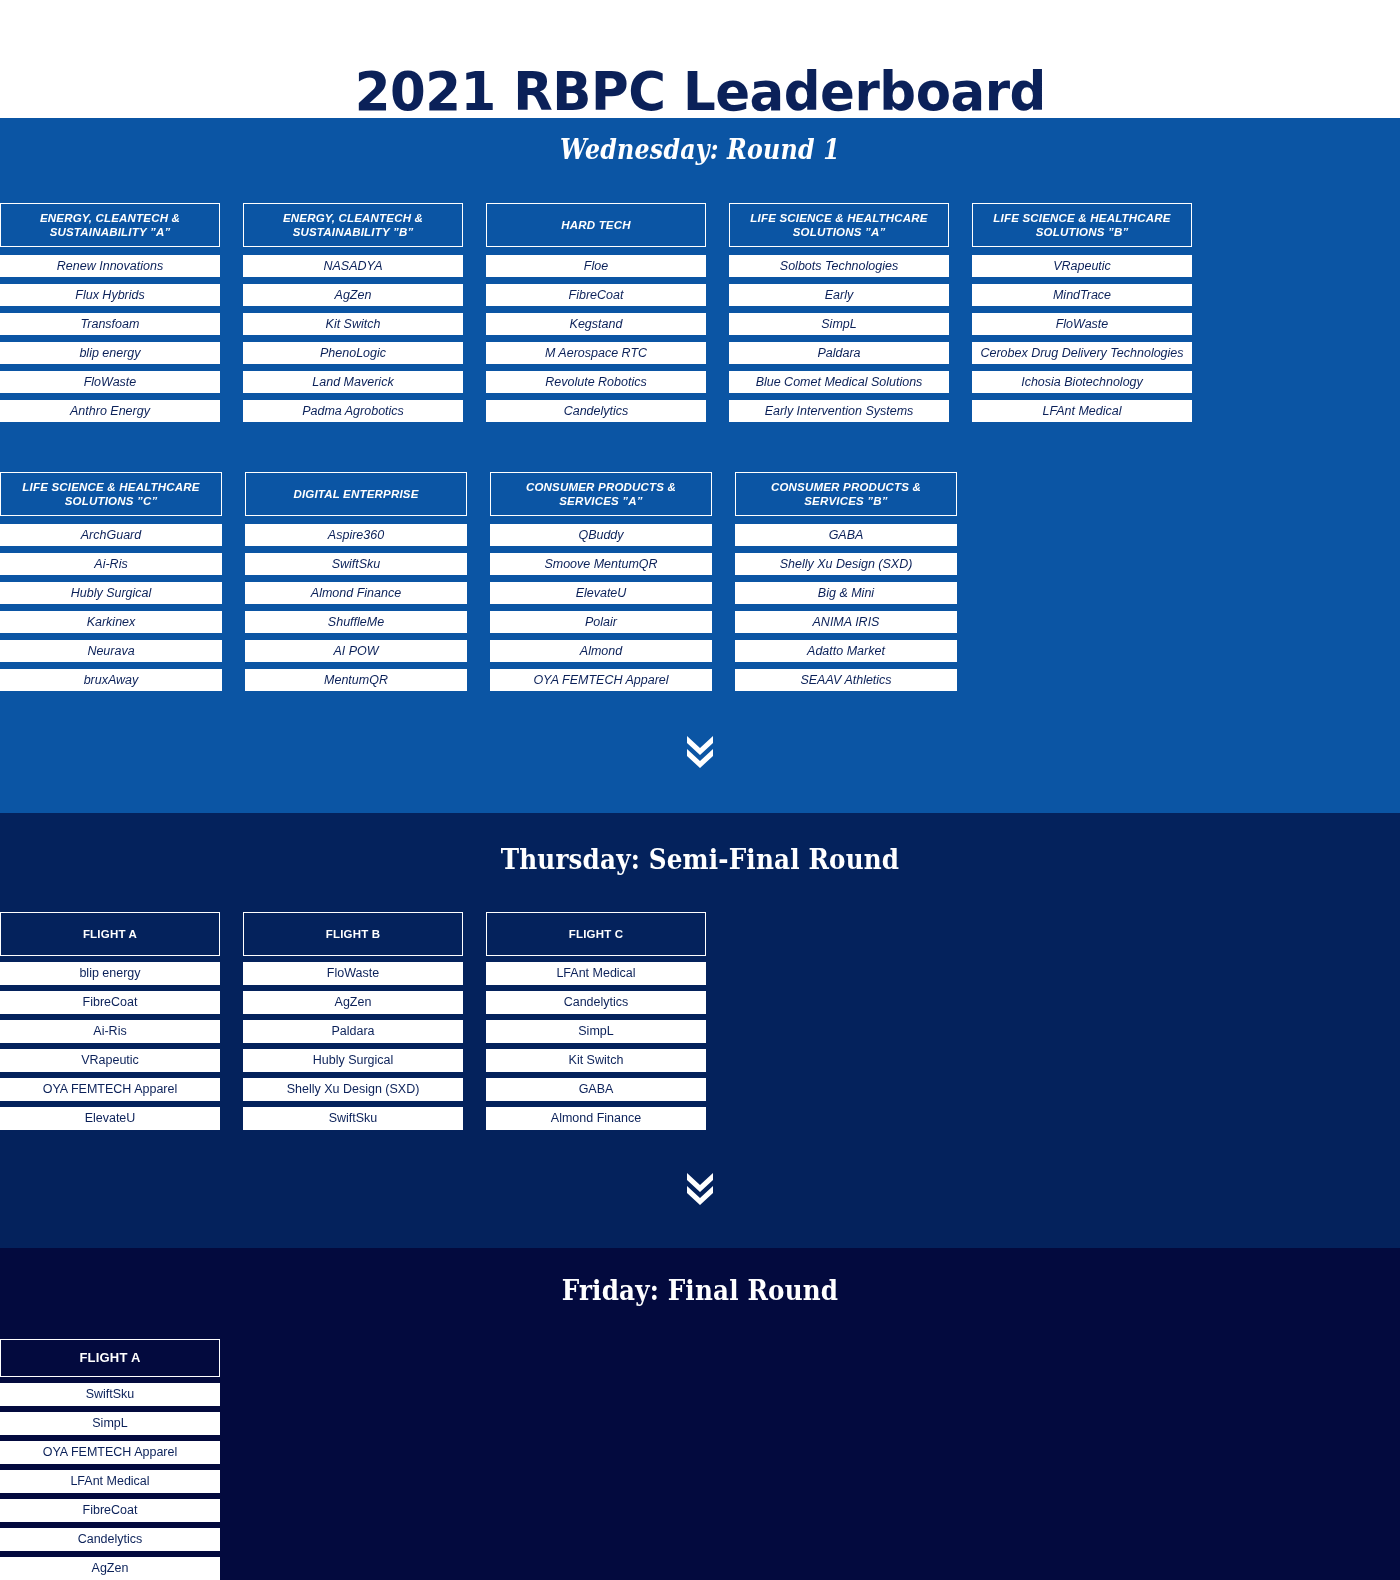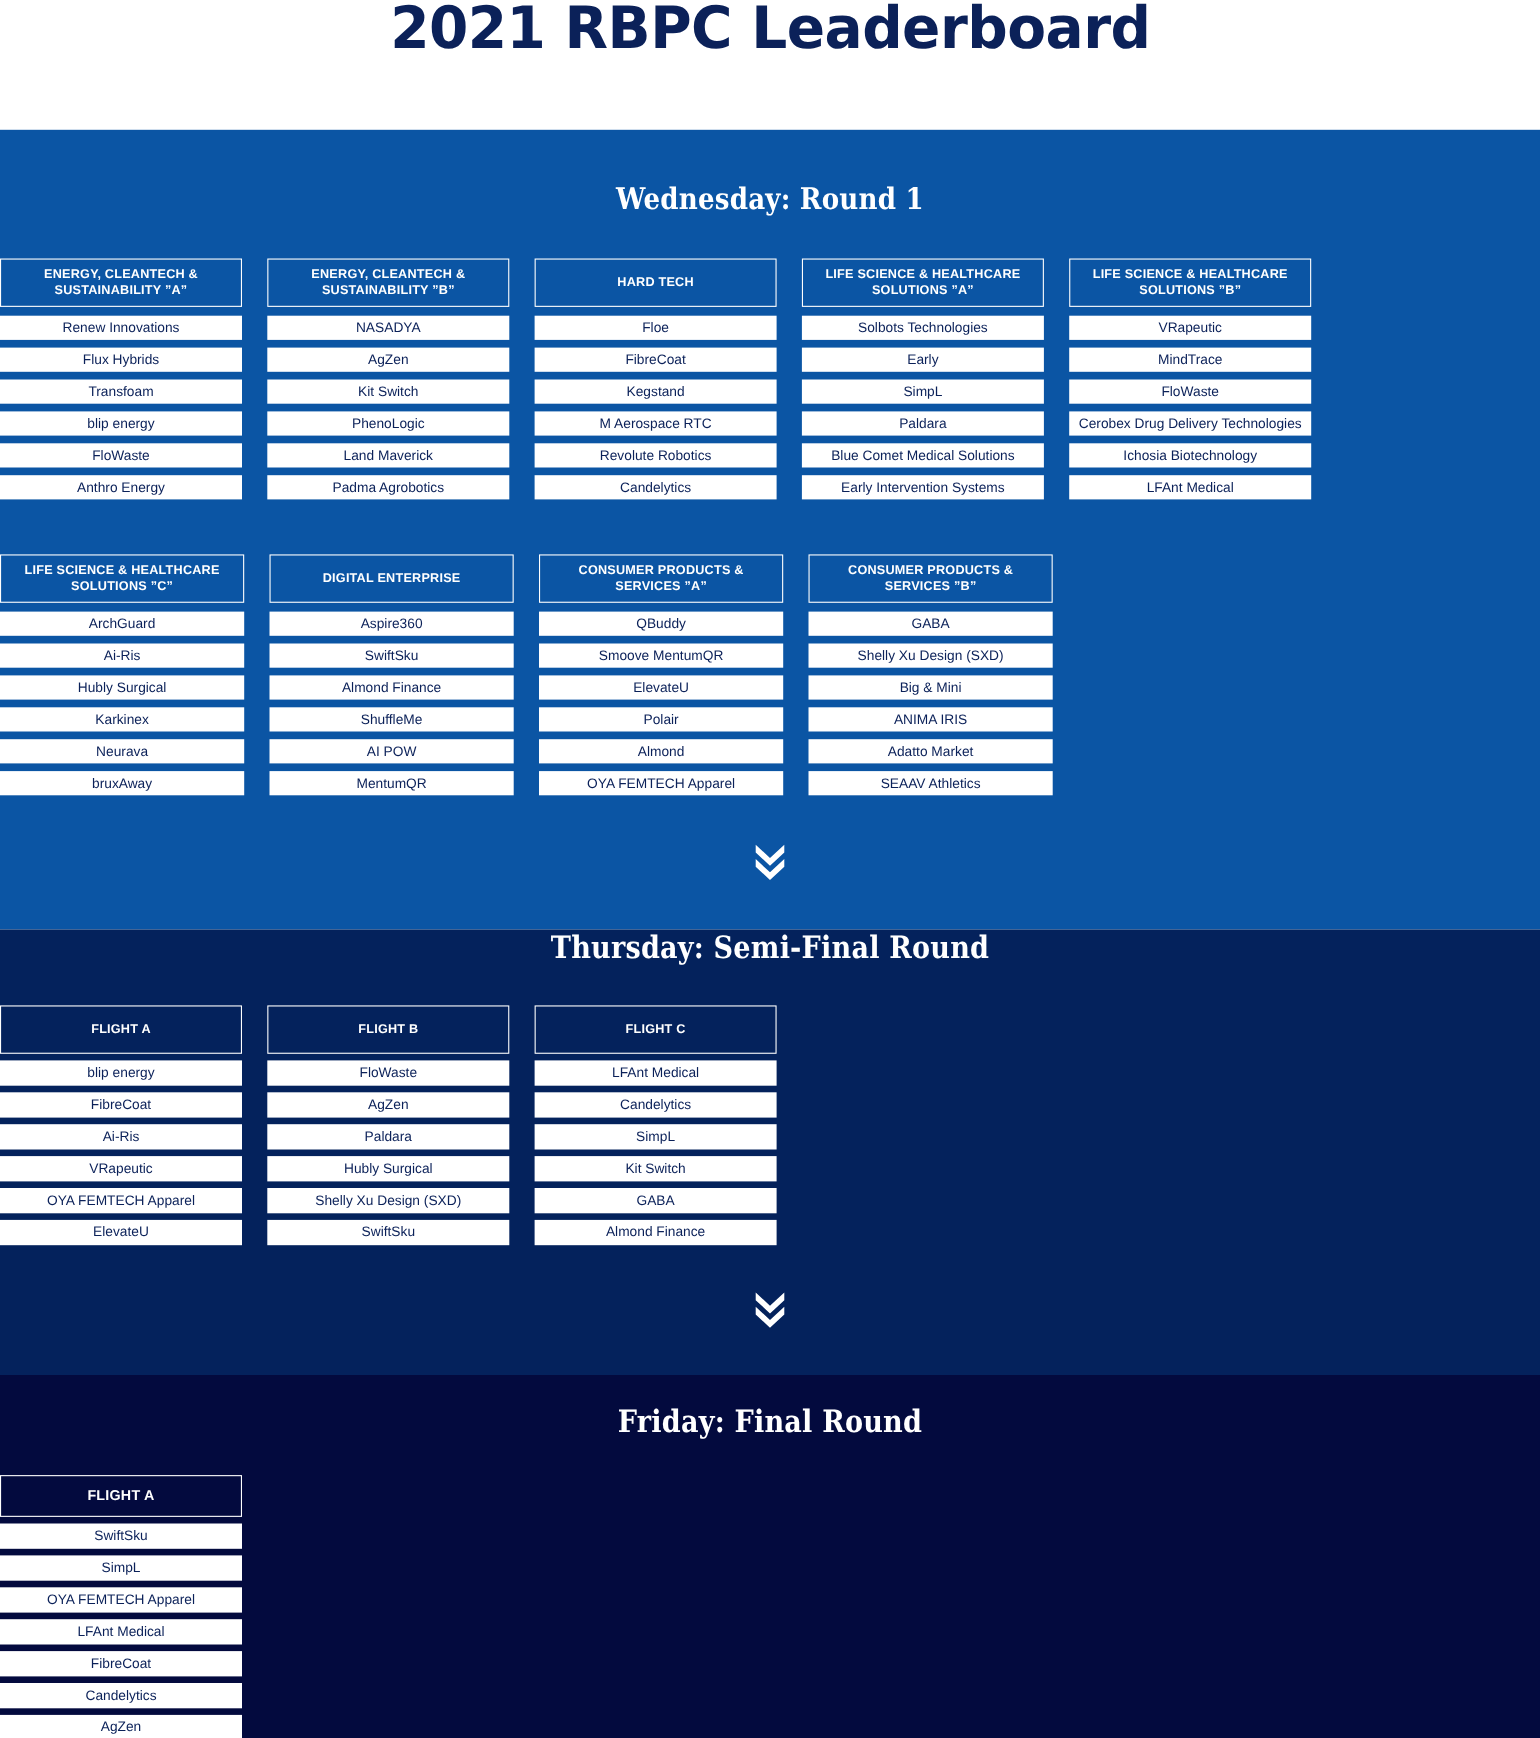--- a/index.html
+++ b/index.html
@@ -16,37 +16,37 @@
     min-height: 1580px;
     position: relative;
     overflow: hidden;
   }
 
   
   .title-band {
     background: #ffffff;
     height: 118px;
     display: flex;
-    align-items: flex-start;
+    align-items: flex-end;
     justify-content: center;
   }
   .page-title {
     font-family: "DejaVu Sans", sans-serif;
     font-weight: bold;
     font-size: 53px;
     letter-spacing: -0.5px;
     color: #0b2159;
     line-height: 1;
     transform: scaleX(0.97);
   }
 
   
   .band { width: 100%; }
-  .band-round1 { background: #0b55a4; padding-top: 48px; padding-bottom: 0; }
-  .band-semi   { background: #04225c; padding-bottom: 0; }
+  .band-round1 { background: #0b55a4; padding-top: 16px; padding-bottom: 0; font-style: italic; }
+  .band-semi   { background: #04225c; padding-top: 30px; padding-bottom: 0; }
   .band-final  { background: #030a3e; padding-top: 26px; padding-bottom: 60px; }
 
   .round-heading {
     font-family: "DejaVu Serif", serif;
     font-weight: bold;
     color: #ffffff;
     text-align: center;
     font-size: 27px;
     letter-spacing: 0.2px;
     transform: scaleX(0.88);

